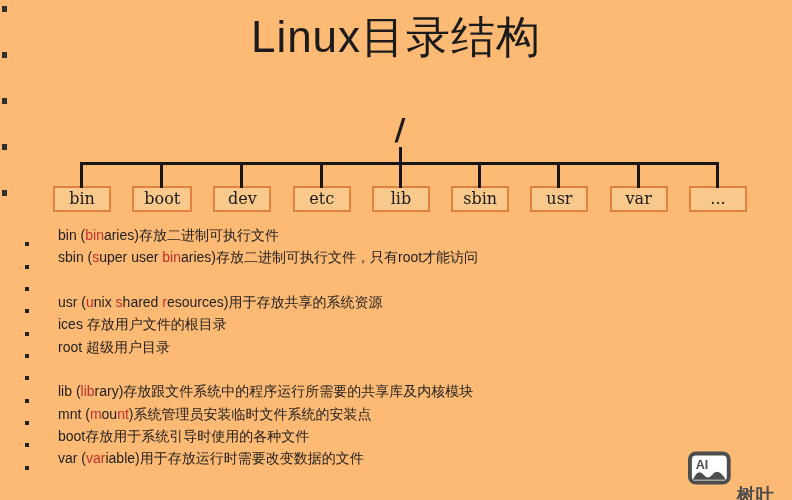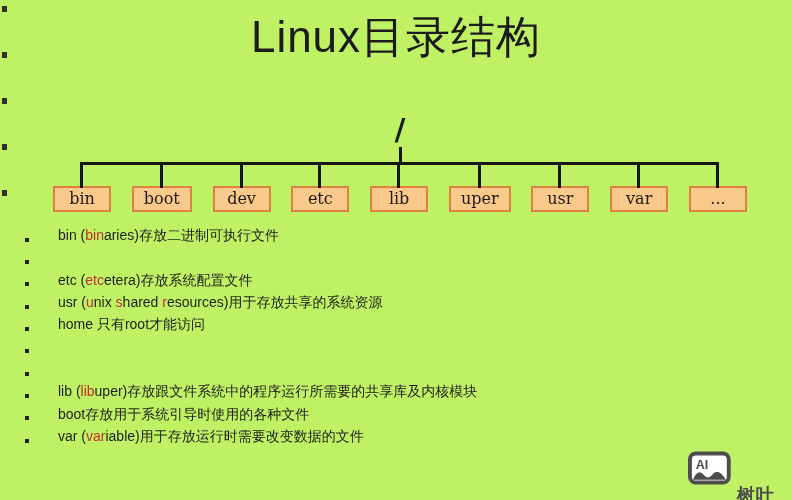--- a/index.html
+++ b/index.html
@@ -6,21 +6,21 @@
     --highlight-red:#c22f2f;
     --box-fill:#f9c98b;
     --box-border:#e0813f;
     --line-black:#151515;
     --watermark-gray:#4d4d4d;
   }
   html,body{margin:0;padding:0;}
   body{font-family:"Liberation Sans",sans-serif;}
   #screen{
     position:relative;width:792px;height:500px;
-    background:#bef264;overflow:hidden;
+    background:#fdba74;overflow:hidden;
   }
   .page-title{
     position:absolute;top:8px;left:0;width:100%;
     text-align:center;font-size:44px;letter-spacing:1px;
     color:#1b1b1b;font-family:"Liberation Sans",sans-serif;
   }
   
   .root-slash{
     position:absolute;left:386px;top:112px;width:28px;
     text-align:center;font:bold 30px "DejaVu Serif",serif;color:#1b1b1b;
@@ -43,21 +43,21 @@
     background:var(--box-fill);border:2px solid var(--box-border);
     font:16px/20px "DejaVu Serif",serif;color:#1b1b1b;
     text-align:center;flex:0 0 auto;
   }
   .node::before{
     content:"";position:absolute;left:calc(50% - 2px);top:-26px;
     width:3px;height:26px;background:var(--line-black);
   }
   
   .dir-list{position:absolute;left:25px;top:224px;width:745px;}
-  .row{display:flex;align-items:center;height:22.35px;}
+  .row{display:flex;align-items:flex-end;height:22.35px;}
   .bullet{
     flex:none;width:4px;height:4px;background:#222;
     margin:9px 29px 0 0;
   }
   .text{
     font-size:14px;line-height:22.35px;color:#1e1e1e;
     white-space:nowrap;
   }
   .red{color:var(--highlight-red);}
   
@@ -82,55 +82,60 @@
 
   <div class="root-slash">/</div>
   <div class="root-stub"></div>
   <div class="tree-hline"></div>
   <div class="box-row">
       <div class="node"><span>bin</span></div>
       <div class="node"><span>boot</span></div>
       <div class="node"><span>dev</span></div>
       <div class="node"><span>etc</span></div>
       <div class="node"><span>lib</span></div>
-      <div class="node"><span>uper</span></div>
+      <div class="node"><span>sbin</span></div>
       <div class="node"><span>usr</span></div>
       <div class="node"><span>var</span></div>
       <div class="node"><span>...</span></div>
     </div>
 
   <div class="dir-list">
       <div class="row">
         <span class="bullet"></span>
         <span class="text"><span>bin (</span><span class="red">bin</span><span>aries)存放二进制可执行文件</span></span>
       </div>
       <div class="row">
         <span class="bullet"></span>
+        <span class="text"><span>sbin (</span><span class="red">s</span><span>uper user </span><span class="red">bin</span><span>aries)存放二进制可执行文件，只有root才能访问</span></span>
       </div>
       <div class="row">
         <span class="bullet"></span>
-        <span class="text"><span>etc (</span><span class="red">etc</span><span>etera)存放系统配置文件</span></span>
       </div>
       <div class="row">
         <span class="bullet"></span>
         <span class="text"><span>usr (</span><span class="red">u</span><span>nix </span><span class="red">s</span><span>hared </span><span class="red">r</span><span>esources)用于存放共享的系统资源</span></span>
       </div>
       <div class="row">
         <span class="bullet"></span>
-        <span class="text"><span>home 只有root才能访问</span></span>
+        <span class="text"><span>ices 存放用户文件的根目录</span></span>
+      </div>
+      <div class="row">
+        <span class="bullet"></span>
+        <span class="text"><span>root 超级用户目录</span></span>
       </div>
       <div class="row">
         <span class="bullet"></span>
       </div>
       <div class="row">
         <span class="bullet"></span>
+        <span class="text"><span>lib (</span><span class="red">lib</span><span>rary)存放跟文件系统中的程序运行所需要的共享库及内核模块</span></span>
       </div>
       <div class="row">
         <span class="bullet"></span>
-        <span class="text"><span>lib (</span><span class="red">lib</span><span>uper)存放跟文件系统中的程序运行所需要的共享库及内核模块</span></span>
+        <span class="text"><span>mnt (</span><span class="red">m</span><span>ou</span><span class="red">nt</span><span>)系统管理员安装临时文件系统的安装点</span></span>
       </div>
       <div class="row">
         <span class="bullet"></span>
         <span class="text"><span>boot存放用于系统引导时使用的各种文件</span></span>
       </div>
       <div class="row">
         <span class="bullet"></span>
         <span class="text"><span>var (</span><span class="red">var</span><span>iable)用于存放运行时需要改变数据的文件</span></span>
       </div>
     </div>

